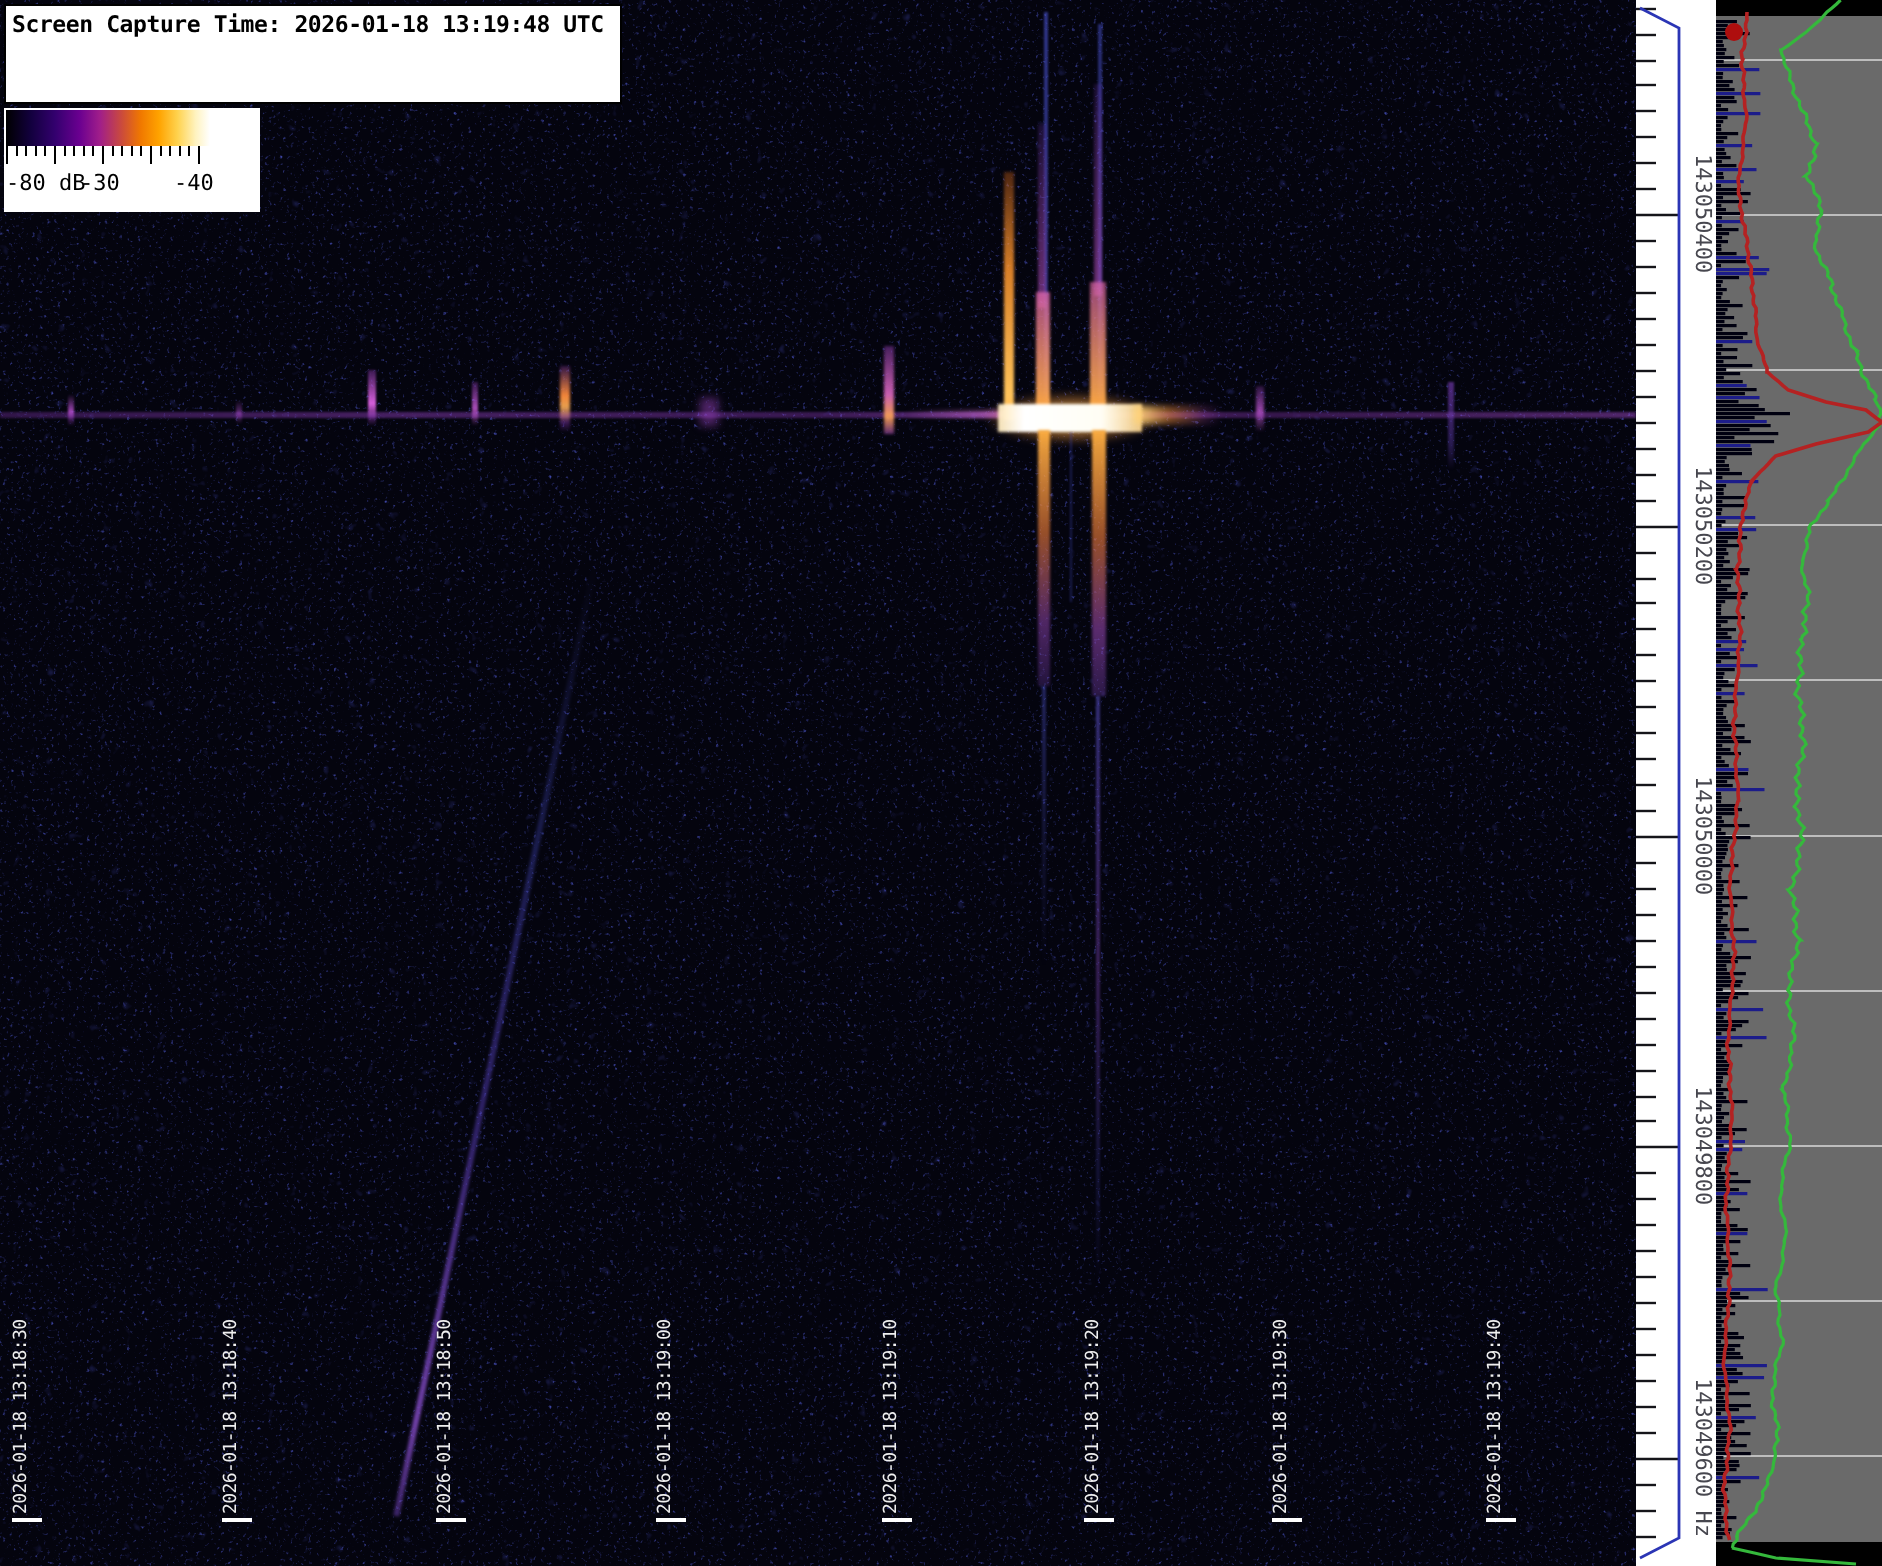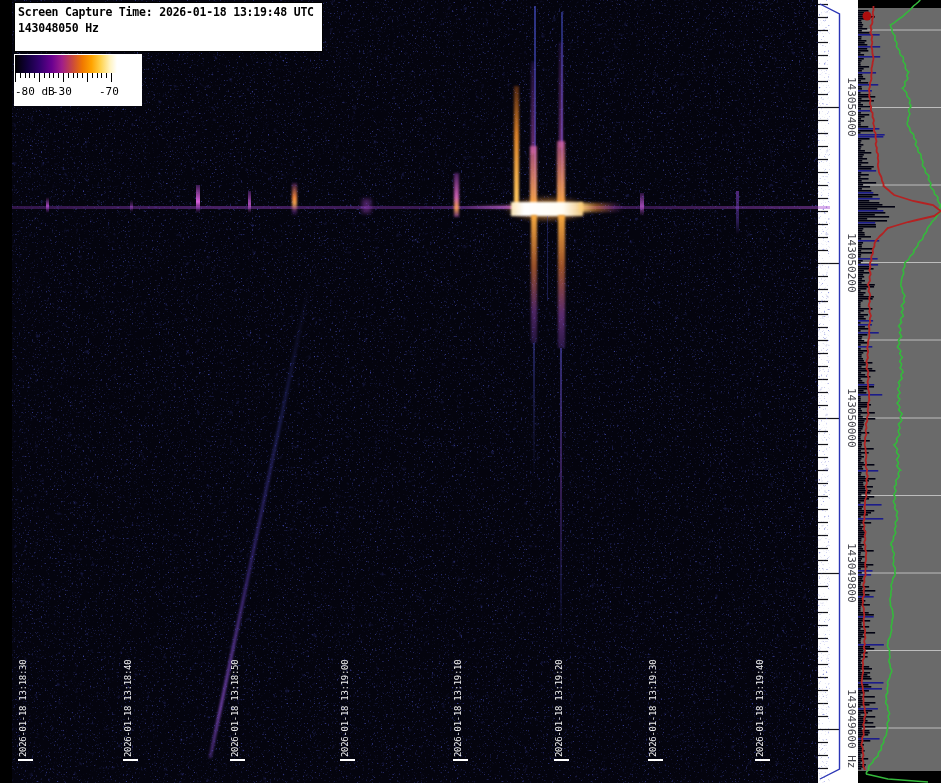--- a/index.html
+++ b/index.html
@@ -1,18 +1,18 @@
 <!DOCTYPE html>
 <html><head>
 <meta charset="utf-8">
 <style>
   html,body{margin:0;padding:0;background:#000;}
   #app{position:relative;width:941px;height:783px;overflow:hidden;background:#000;
        font-family:"DejaVu Sans Mono",monospace;}
-  #waterfall{position:absolute;left:12px;top:0;width:818px;height:783px;background:#04040e;overflow:hidden;}
+  #waterfall{position:absolute;left:0;top:0;width:818px;height:783px;background:#04040e;overflow:hidden;}
   #noise-svg{position:absolute;left:0;top:0;z-index:1;}
   #features{position:absolute;left:0;top:0;width:818px;height:783px;z-index:2;}
   .feat{position:absolute;}
   #time-labels{position:absolute;left:0;top:0;width:818px;height:783px;z-index:3;}
   .tlabel{position:absolute;color:#efefef;font-size:9px;line-height:11px;white-space:nowrap;
           transform:rotate(-90deg);transform-origin:0 0;letter-spacing:-0.3px;}
   .ttick{position:absolute;width:15px;height:2px;background:#fff;}
   #info-box{position:absolute;left:2px;top:2px;width:309px;height:50px;background:#fff;
             border:1px solid #000;z-index:4;color:#000;font-size:11.5px;font-weight:bold;
             line-height:15.5px;padding:2px 3px;box-sizing:border-box;letter-spacing:-0.2px;}
@@ -92,30 +92,29 @@
         <span class="tlabel" style="left: 542px; top: 757px;">2026-01-18 13:19:20</span>
         <div class="ttick" style="left: 542px; top: 759px;"></div>
         <span class="tlabel" style="left: 636px; top: 757px;">2026-01-18 13:19:30</span>
         <div class="ttick" style="left: 636px; top: 759px;"></div>
         <span class="tlabel" style="left: 743px; top: 757px;">2026-01-18 13:19:40</span>
         <div class="ttick" style="left: 743px; top: 759px;"></div>
       </div>
 
     <div id="info-box">
       <div>Screen Capture Time: 2026-01-18 13:19:48 UTC</div>
-      <div>143048050 Hz</div>
     </div>
 
     <div id="colorbar">
       <div id="cb-grad" style="background: linear-gradient(90deg, rgb(0, 0, 0) 0%, rgb(18, 0, 61) 12%, rgb(51, 0, 110) 24%, rgb(106, 0, 144) 36%, rgb(160, 30, 138) 46%, rgb(204, 76, 58) 57%, rgb(240, 120, 0) 66%, rgb(255, 163, 0) 75%, rgb(255, 210, 77) 84%, rgb(255, 243, 192) 93%, rgb(255, 255, 255) 100%);"></div>
       <div id="cb-t1" class="cb-ticks"></div>
       <div id="cb-t2" class="cb-ticks"></div>
       <span class="cb-label" style="left: 1px;">-80 dB</span>
       <span class="cb-label" style="left: 38px;">-30</span>
-      <span class="cb-label" style="left: 85px;">-70</span>
+      <span class="cb-label" style="left: 85px;">-40</span>
     </div>
   </div>
 
   <div id="ruler">
     <svg id="ruler-svg" width="40" height="783">
         <line x1="0" x2="10" y1="4.5" y2="4.5" stroke="#15151a" stroke-width="1.2"></line>
         <line x1="0" x2="10" y1="17.5" y2="17.5" stroke="#15151a" stroke-width="1.2"></line>
         <line x1="0" x2="10" y1="30.5" y2="30.5" stroke="#15151a" stroke-width="1.2"></line>
         <line x1="0" x2="10" y1="42.5" y2="42.5" stroke="#15151a" stroke-width="1.2"></line>
         <line x1="0" x2="10" y1="55.5" y2="55.5" stroke="#15151a" stroke-width="1.2"></line>

